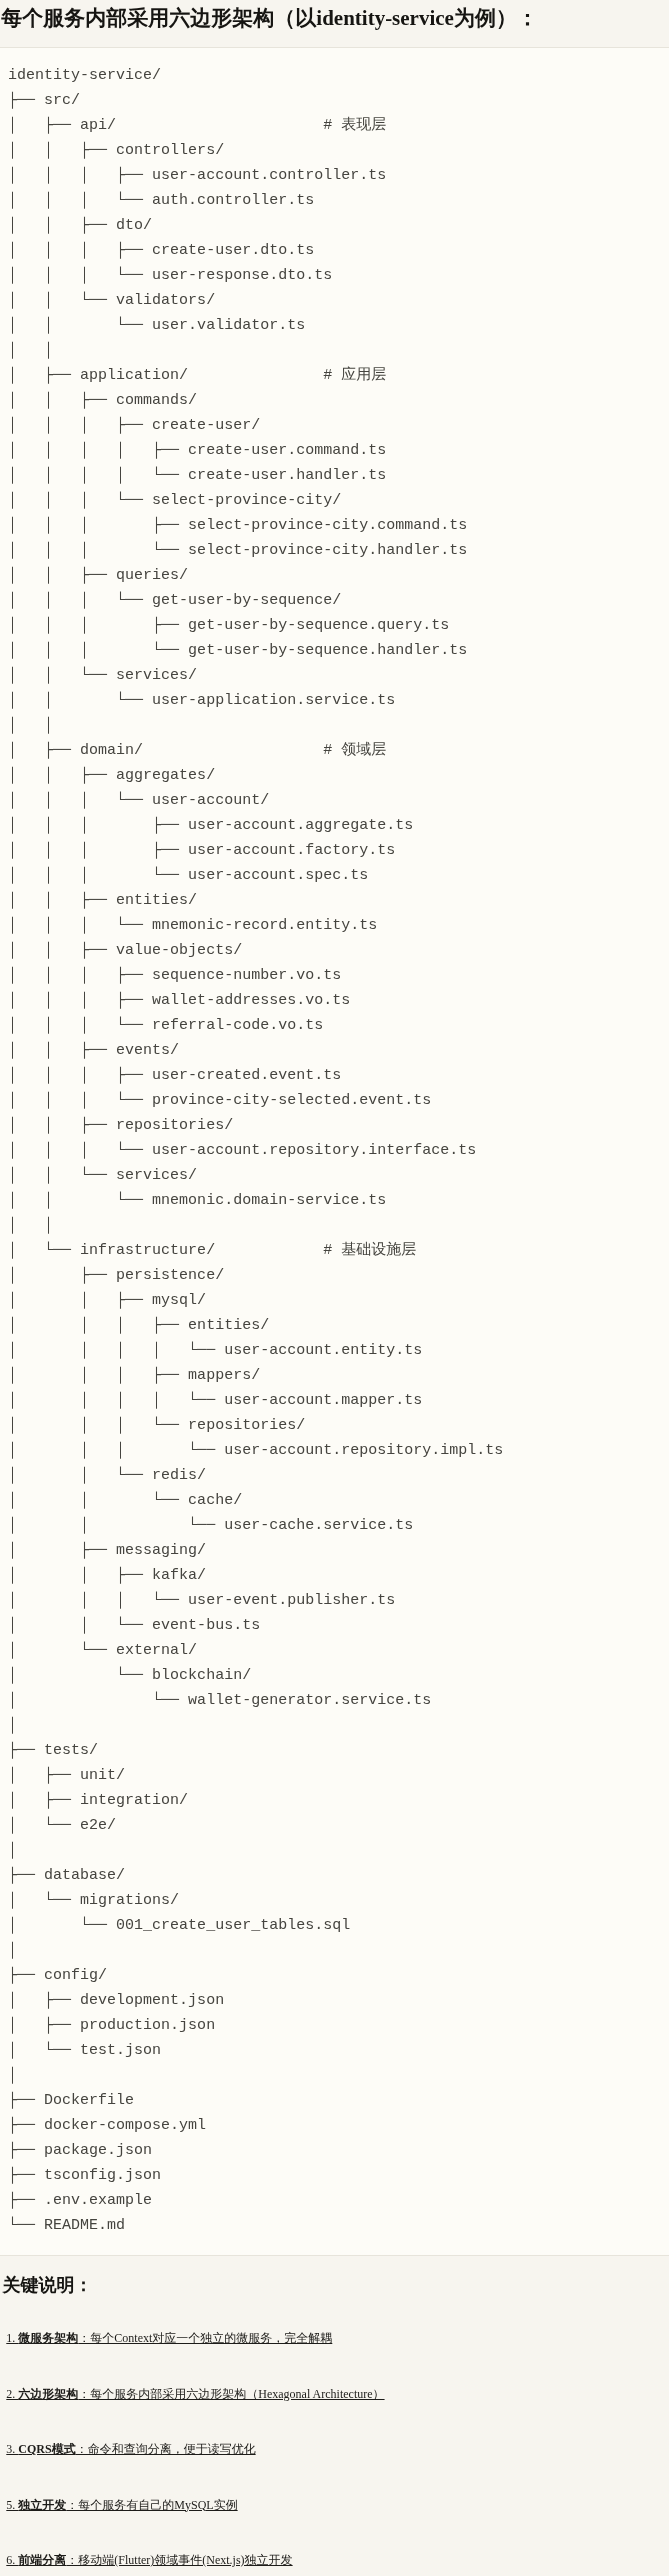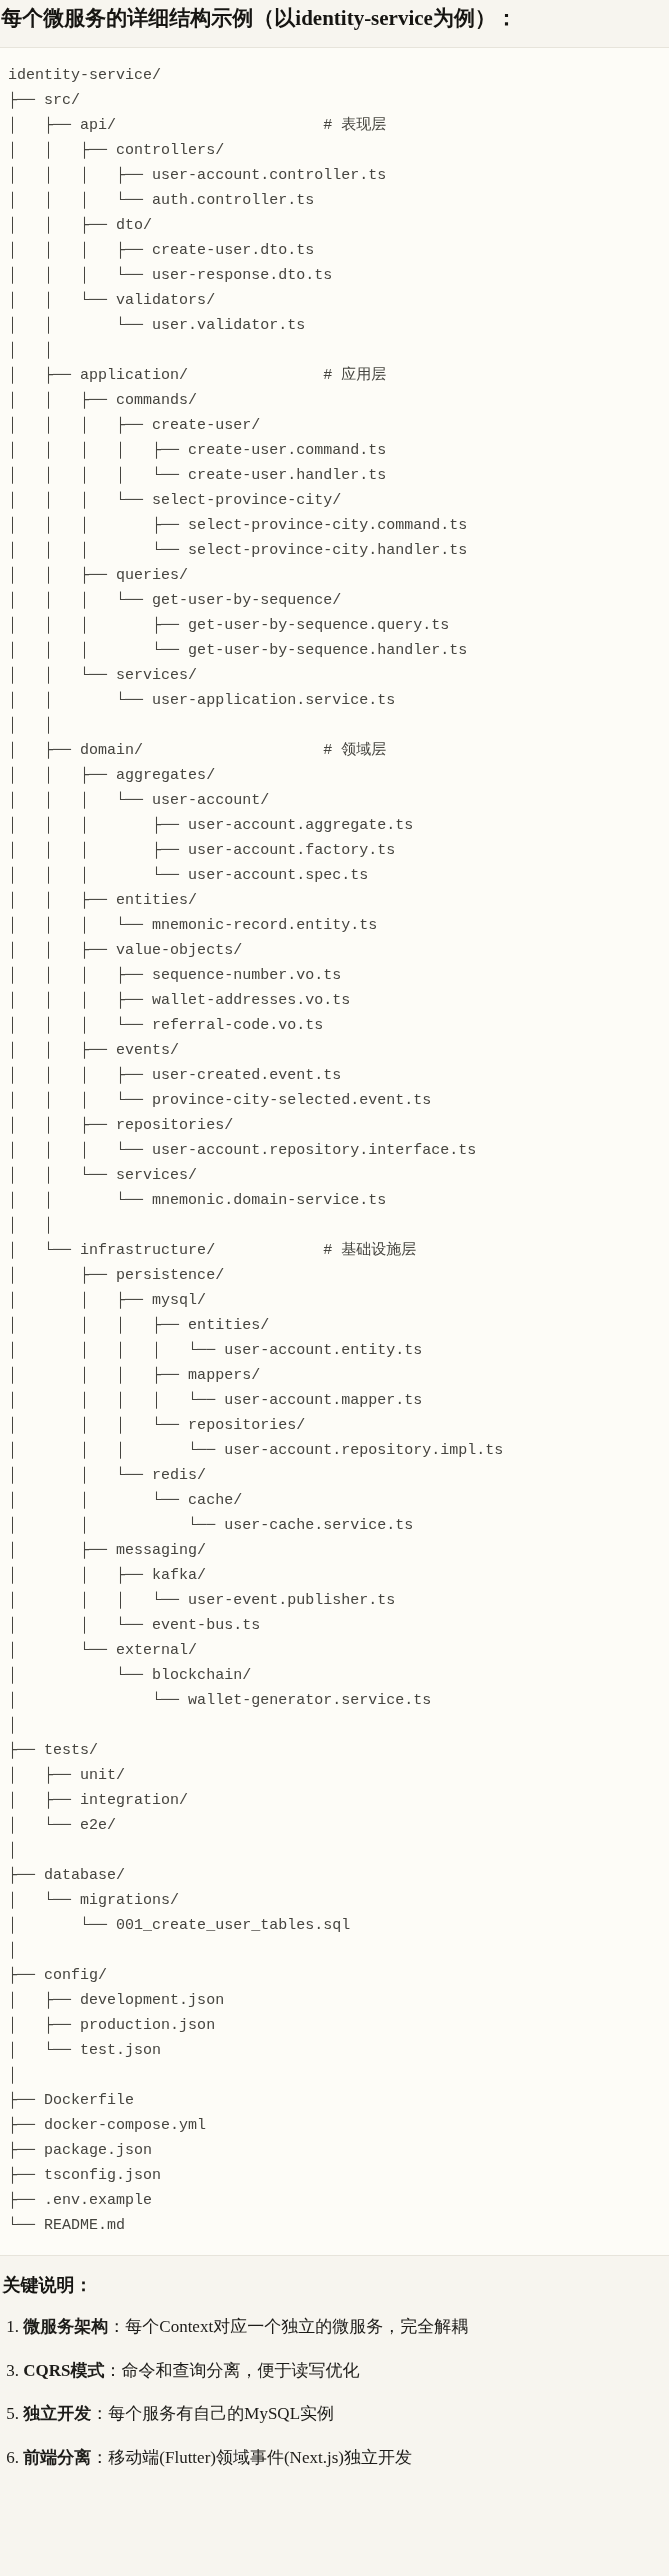--- a/index.html
+++ b/index.html
@@ -43,33 +43,34 @@
   .notes-heading{
     font-size:18px;
     font-weight:700;
     margin:17.5px 0 6.3px 0;
     color:#161512;
   }
   ol.notes-list{
     list-style:none;
   }
   ol.notes-list li{
-    font-size:17px;
+    font-size:12px;
     line-height:27.5px;
-    margin-top:16px;
+    margin-top:28px;
     padding-left:3.8px;
+    text-decoration:underline;
   }
   .item-number{font-weight:400;}
   .item-term{font-weight:700;}
   .item-desc{font-weight:400;}
 </style>
 </head>
 <body>
 
-<h1 class="page-title">每个微服务的详细结构示例（以identity-service为例）：</h1>
+<h1 class="page-title">每个服务内部采用六边形架构（以identity-service为例）：</h1>
 
 <pre class="file-tree">identity-service/
 ├── src/
 │   ├── api/                       # 表现层
 │   │   ├── controllers/
 │   │   │   ├── user-account.controller.ts
 │   │   │   └── auth.controller.ts
 │   │   ├── dto/
 │   │   │   ├── create-user.dto.ts
 │   │   │   └── user-response.dto.ts
@@ -151,20 +152,23 @@
 ├── tsconfig.json
 ├── .env.example
 └── README.md</pre>
 
 <section class="notes">
   <h2 class="notes-heading">关键说明：</h2>
   <ol class="notes-list">
     <li>
       <span class="item-number">1. </span><span class="item-term">微服务架构</span><span class="item-desc">：每个Context对应一个独立的微服务，完全解耦</span>
     </li>
+  <li>
+      <span class="item-number">2. </span><span class="item-term">六边形架构</span><span class="item-desc">：每个服务内部采用六边形架构（Hexagonal Architecture）</span>
+    </li>
       <li>
       <span class="item-number">3. </span><span class="item-term">CQRS模式</span><span class="item-desc">：命令和查询分离，便于读写优化</span>
     </li>
       <li>
       <span class="item-number">5. </span><span class="item-term">独立开发</span><span class="item-desc">：每个服务有自己的MySQL实例</span>
     </li>
       <li>
       <span class="item-number">6. </span><span class="item-term">前端分离</span><span class="item-desc">：移动端(Flutter)领域事件(Next.js)独立开发</span>
     </li>
     </ol>

